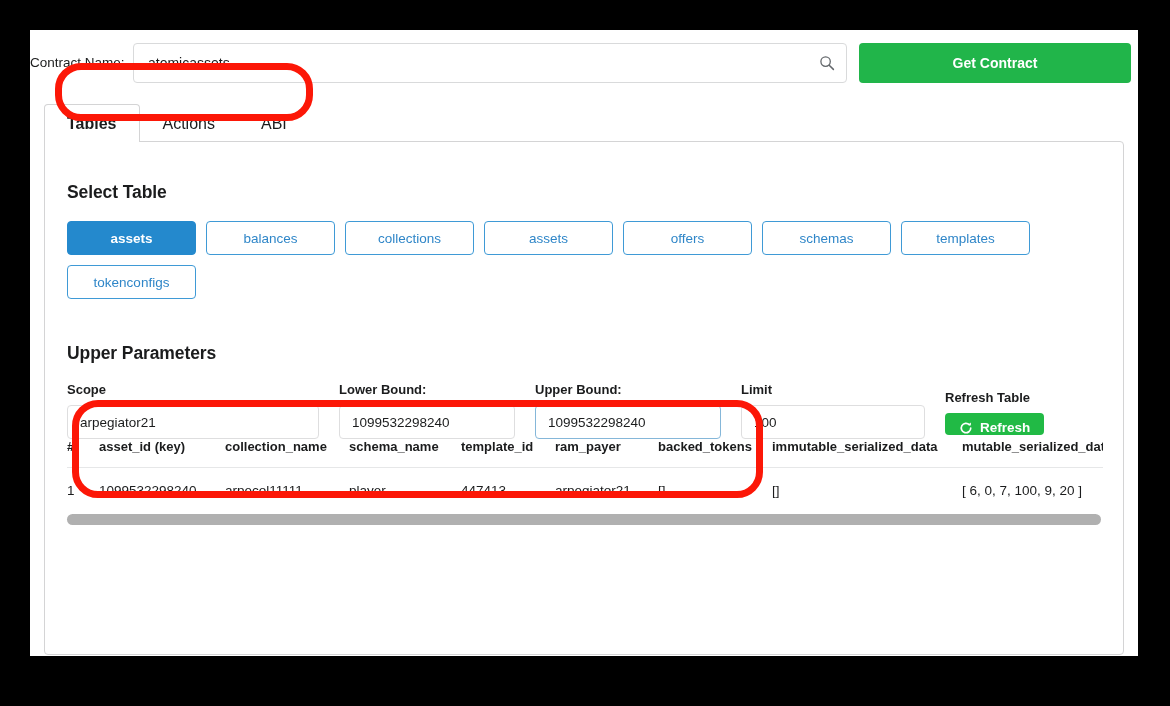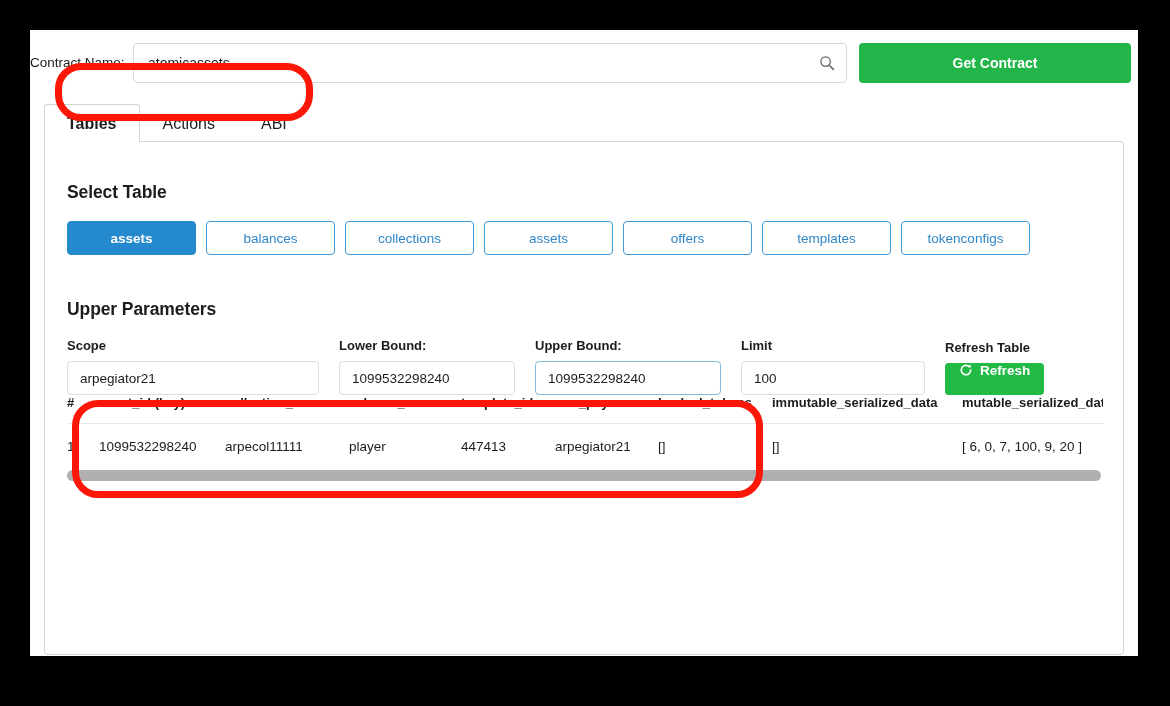--- a/index.html
+++ b/index.html
@@ -179,32 +179,32 @@
     color: #1b1c1d;
     outline: none;
   }
   .param-input.focused { border-color: #85b7d9; }
   #scope-input { width: 252px; }
   #lower-bound-input { width: 176px; }
   #upper-bound-input { width: 186px; }
   #limit-input { width: 184px; }
   #refresh-field { margin-right: 0; }
   #refresh-table-button {
-    height: 32px;
+    height: 22px;
     padding: 0 14px;
     background: #21ba45;
     border: none;
     border-radius: 4px;
     color: #ffffff;
     font-family: "Liberation Sans", sans-serif;
     font-size: 13.5px;
     font-weight: bold;
     cursor: pointer;
     display: inline-flex;
-    align-items: flex-start;
+    align-items: flex-end;
     gap: 7px;
   }
   #refresh-icon { width: 14px; height: 14px; }
 
   
   #result-heading { margin-top: 40px; }
   #result-scroll {
     width: 1036px;
     overflow: hidden;
     position: relative;
@@ -299,20 +299,21 @@
   <div id="main-panel">
 
     <h2 class="section-heading">Select Table</h2>
 
     <div id="table-chip-row">
       <button class="table-chip selected">assets</button>
       <button class="table-chip">balances</button>
       <button class="table-chip">collections</button>
       <button class="table-chip">assets</button>
       <button class="table-chip">offers</button>
+      <button class="table-chip">schemas</button>
       <button class="table-chip">templates</button>
       <button class="table-chip">tokenconfigs</button>
     </div>
 
     <h2 class="section-heading" id="params-heading">Upper Parameters</h2>
 
     <div id="params-row">
 
       <div class="param-field">
         <label class="param-label">Scope</label>

